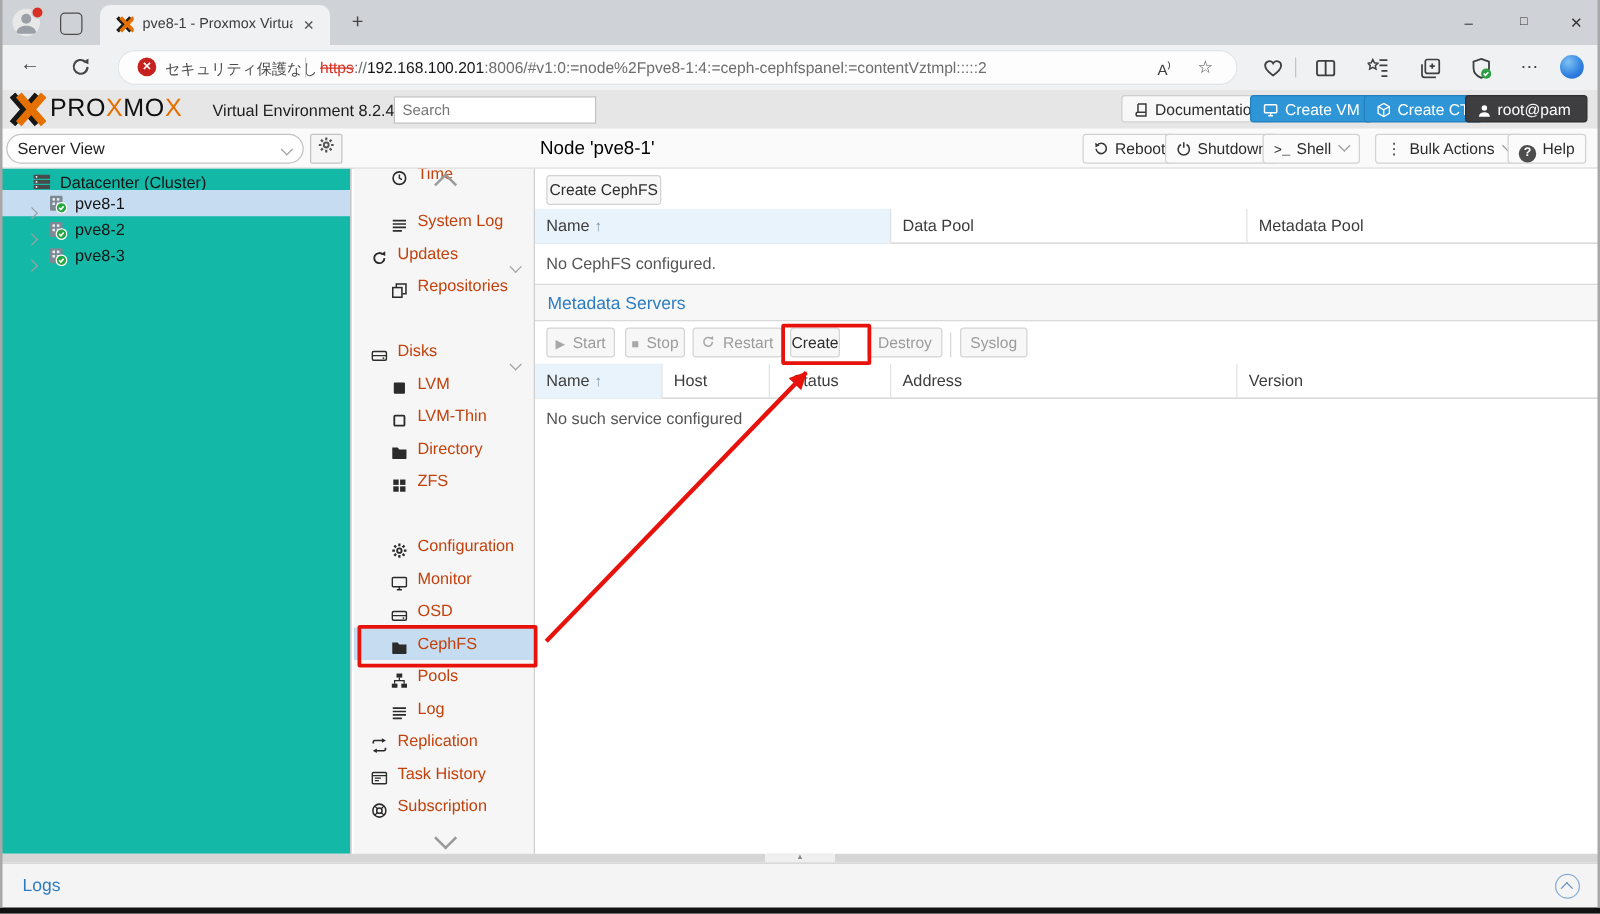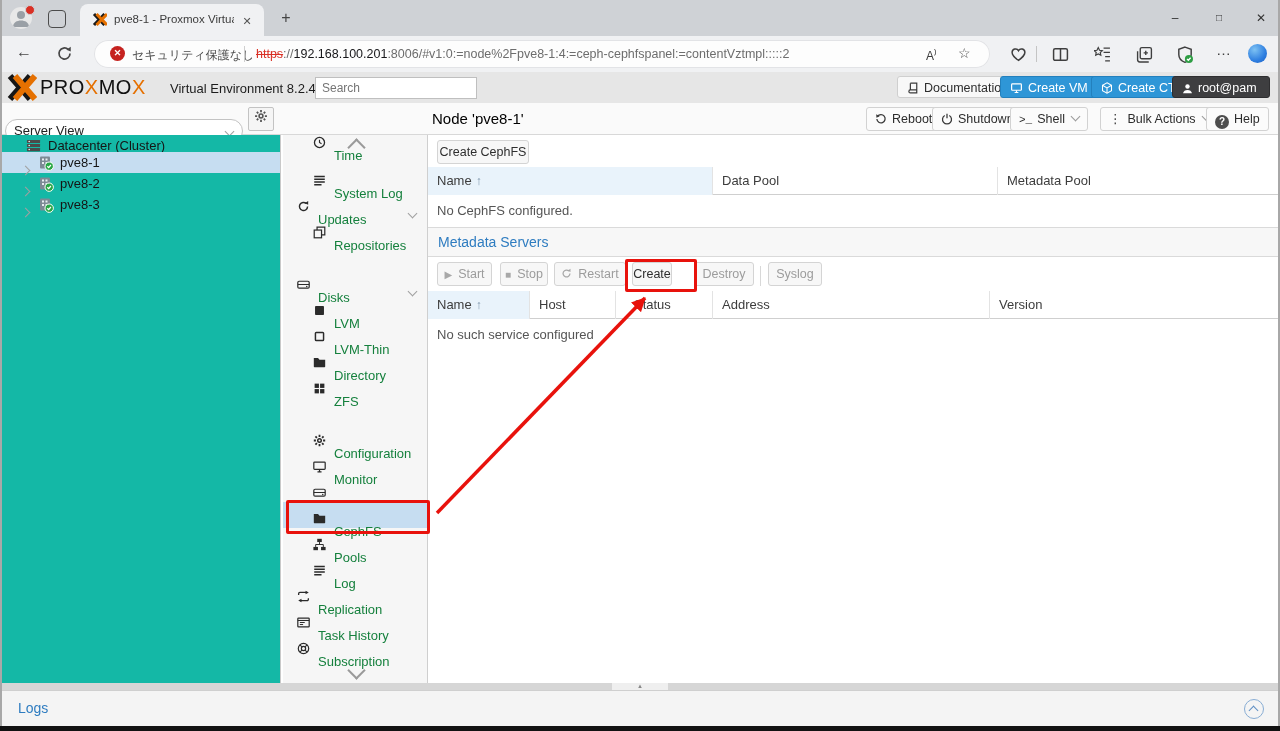--- a/index.html
+++ b/index.html
@@ -48,21 +48,21 @@
   .hbtn{top:4px;height:22px;border-radius:3px;font-size:12.5px;line-height:22px;padding:0 9px;
       background:#f8f8f8;border:1px solid #cfcfcf;color:#2c2c2c;box-sizing:border-box;}
   #btn-doc{left:897px;}
   .bluebtn{background:#2e96d7;border:1px solid #2380bd;color:#fff;}
   #btn-vm{left:1000px;} #btn-ct{left:1091px;}
   #btn-user{left:1172px;width:98px;background:#3e3e40;border:1px solid #2e2e30;color:#fff;}
   .hico{display:inline-block;vertical-align:-2px;margin-right:5px;}
 
   
   #row2{left:0;top:103px;width:1280px;height:32px;background:#fafafa;border-bottom:1px solid #d8d8d8;box-sizing:border-box;}
-  #viewsel{left:5px;top:16px;width:238px;height:24px;background:#fff;border:1px solid #c3c3c3;border-radius:12px;
+  #viewsel{left:5px;top:4px;width:238px;height:24px;background:#fff;border:1px solid #c3c3c3;border-radius:12px;
       line-height:22px;padding-left:8px;box-sizing:border-box;color:#222;}
   #viewsel .chev{position:absolute;right:9px;top:8px;}
   #gearbtn{left:248px;top:4px;width:26px;height:24px;background:#f5f5f5;border:1px solid #c3c3c3;border-radius:2px;box-sizing:border-box;text-align:center;line-height:22px;}
   #nodetitle{left:432px;top:7px;font-size:15px;color:#000;}
   .tbtn{top:4px;height:24px;border-radius:3px;background:#fbfbfb;border:1px solid #d2d2d2;color:#2c2c2c;
       font-size:12.5px;line-height:22px;padding:0 8px;box-sizing:border-box;}
   #btn-reboot{left:866px;} #btn-shutdown{left:932px;} #btn-shell{left:1010px;}
   #btn-bulk{left:1100px;} #btn-help{left:1206px;}
   .caret{display:inline-block;width:6px;height:6px;border-right:1.4px solid #9a9a9a;border-bottom:1.4px solid #9a9a9a;
       transform:rotate(45deg);vertical-align:3px;margin-left:7px;}
@@ -75,21 +75,21 @@
   .ticon{position:absolute;top:3px;}
   .tlabel{position:absolute;top:0;font-size:13px;color:#151515;}
 
   
   #nav{left:283px;top:135px;width:145px;height:548px;background:#f6f6f6;border-right:1px solid #cfcfcf;
        box-sizing:border-box;overflow:hidden;}
   .nr{position:absolute;left:0;width:145px;height:26px;line-height:26px;}
   .nr.sel{background:#c6ddf1;}
   .nico{position:absolute;left:14px;top:6px;}
   .nr.sub .nico{left:30px;}
-  .nlabel{position:absolute;left:35px;font-size:13px;color:#15803d;margin-top:17px;}
+  .nlabel{position:absolute;left:35px;font-size:13px;color:#c2410c;}
   .nr.sub .nlabel{left:51px;}
   .garr{position:absolute;right:12px;top:10px;}
   .chev{display:inline-block;width:6px;height:6px;border-right:1.5px solid #a0a0a0;border-bottom:1.5px solid #a0a0a0;}
   .chev.down{transform:rotate(45deg);}
   .chev.right{transform:rotate(-45deg);}
   .scrollchev{position:absolute;left:62px;width:11px;height:11px;border-right:2px solid #9a9a9a;border-bottom:2px solid #9a9a9a;}
   #nav-up{top:141px;transform:rotate(-135deg);}
   #nav-down{top:664px;transform:rotate(45deg);}
 
   

